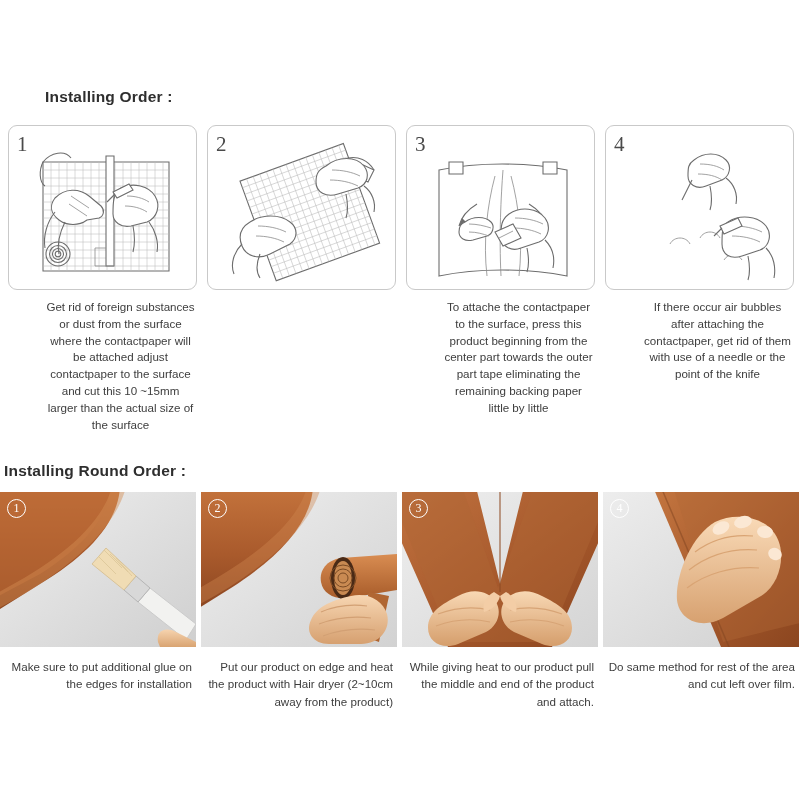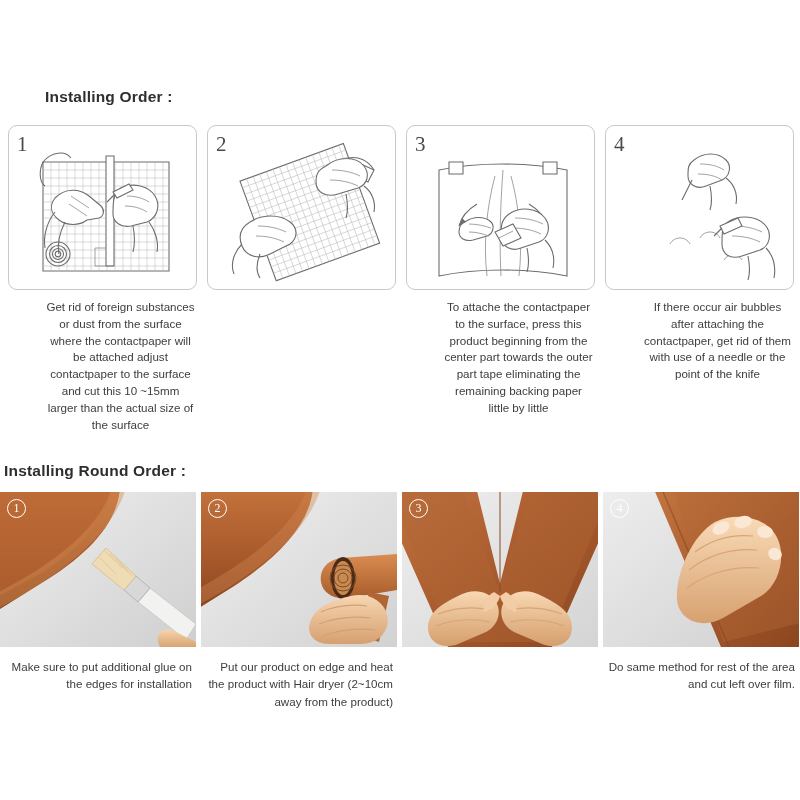--- a/index.html
+++ b/index.html
@@ -370,20 +370,21 @@
           <path d="M34 134 C50 128 70 126 88 130" stroke="#d7a476" stroke-width="1.1" fill="none"></path>
 
           <path d="M140 104 C126 96 110 98 102 110 C96 120 100 134 112 140 L140 152 C156 158 170 150 170 136 C170 120 156 112 140 104 Z" fill="url(#sk3)"></path>
           <path d="M160 122 C144 116 126 114 108 118" stroke="#d7a476" stroke-width="1.1" fill="none"></path>
           <path d="M162 134 C146 128 126 126 108 130" stroke="#d7a476" stroke-width="1.1" fill="none"></path>
 
           <path d="M92 100 C84 104 80 112 82 120 C90 118 96 112 98 104 Z" fill="#f3cda6"></path>
           <path d="M104 100 C112 104 116 112 114 120 C106 118 100 112 98 104 Z" fill="#f3cda6"></path>
         </svg>
       </div>
+      <div class="cap-photo">While giving heat to our product pull the middle and end of the product and attach.</div>
     </div>
 
     <div class="col2">
       <div class="panel-photo">
         <div class="num-photo">4</div>
         <svg width="196" height="155" viewBox="0 0 196 155">
           <defs>
             <linearGradient id="g4" x1="0" y1="0" x2="1" y2="1">
               <stop offset="0" stop-color="#c47640"></stop>
               <stop offset="0.6" stop-color="#a2562a"></stop>

